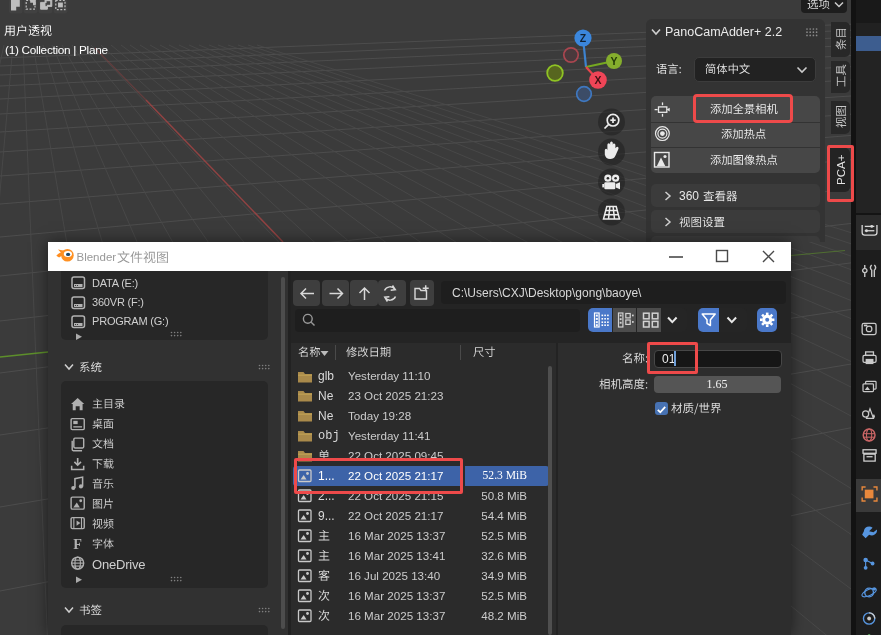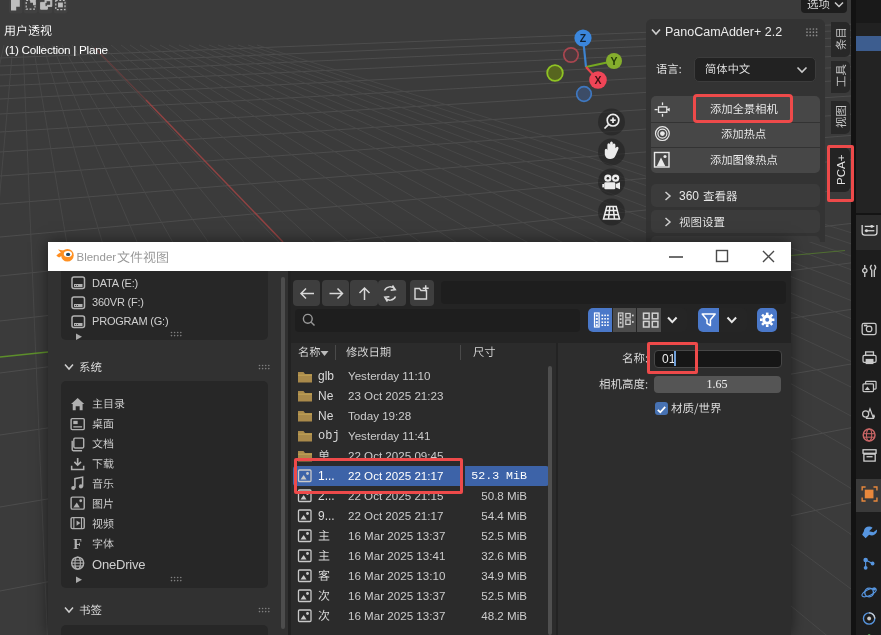--- a/index.html
+++ b/index.html
@@ -494,20 +494,21 @@
 <path d="M36.5,13.5 L49.5,13.5 M44.5,8.5 L49.5,13.5 L44.5,18.5"></path>
 <path d="M71.5,20 L71.5,8 M66.5,13 L71.5,8 L76.5,13"></path>
 <path d="M91.5,10.5 a6,6 0 0,1 10.5,-1 M102.5,16.5 a6,6 0 0,1 -10.5,1 M99.5,5.5 l2.8,4.2 -4.6,0.6 M94.4,21.5 l-2.6,-4.3 4.6,-0.4"></path>
 </svg>
     <div style="position:absolute;left:410.3px;top:279.5px;width:23.5px;height:26.5px;background:#3e3e3e;border-radius:4px"></div>
     <svg width="24" height="27" style="position:absolute;left:410.3px;top:279.5px">
       <path d="M5,8.5 l4.5,0 1.5,2 5.5,0 0,8.5 -11.5,0 z" fill="none" stroke="#d8d8d8" stroke-width="1.4"></path>
       <path d="M15.7,5.2 l0,6 M12.7,8.2 l6,0" stroke="#d8d8d8" stroke-width="1.5"></path>
     </svg>
     <div style="position:absolute;left:441px;top:281px;width:345px;height:23px;background:#1e1e1e;border-radius:4px"></div>
+    <div style="position:absolute;left:452px;top:292.5px;transform:translateY(-50%);font-family:'Liberation Sans',sans-serif;font-size:12px;color:#d8d8d8;font-weight:normal;letter-spacing:0;white-space:nowrap;line-height:1">C:\Users\CXJ\Desktop\gong\baoye\</div>
     <div style="position:absolute;left:295px;top:308.5px;width:285px;height:23px;background:#1e1e1e;border-radius:4px"></div>
     <svg width="16" height="16" style="position:absolute;left:301px;top:312px">
       <circle cx="6.8" cy="6.8" r="4.4" fill="none" stroke="#999999" stroke-width="1.4"></circle>
       <line x1="10.2" y1="10.2" x2="13.5" y2="13.5" stroke="#999999" stroke-width="1.4"></line>
     </svg>
     <div style="position:absolute;left:588.3px;top:308px;width:23.6px;height:23.5px;background:#4a78c9;border-radius:5px 0 0 5px"></div>
     <div style="position:absolute;left:612.9px;top:308px;width:23.2px;height:23.5px;background:#4c4c4c"></div>
     <div style="position:absolute;left:637.1px;top:308px;width:23.6px;height:23.5px;background:#4c4c4c"></div>
     <div style="position:absolute;left:661.7px;top:308px;width:24.9px;height:23.5px;background:#252525;border-radius:0 5px 5px 0"></div>
     <svg width="100" height="24" style="position:absolute;left:588.3px;top:308px">
@@ -621,21 +622,21 @@
       <path d="M2.652 8.676H5.508V9.972H2.652ZM6.432 8.676H9.42V9.972H6.432ZM2.652 6.684H5.508V7.9559999999999995H2.652ZM6.432 6.684H9.42V7.9559999999999995H6.432ZM8.508000000000001 3.888C8.232 4.5 7.74 5.34 7.308 5.916H4.392L4.884 5.676C4.644 5.172000000000001 4.08 4.427999999999999 3.588 3.888L2.832 4.247999999999999C3.2640000000000002 4.751999999999999 3.732 5.436 3.996 5.916H1.776V10.74H5.508V11.879999999999999H0.648V12.72H5.508V14.868H6.432V12.72H11.388V11.879999999999999H6.432V10.74H10.332V5.916H8.316C8.700000000000001 5.411999999999999 9.120000000000001 4.788 9.48 4.212Z" fill="#d9d9d9"></path>
     </svg>
     <div style="position:absolute;left:348px;top:456.27500000000003px;transform:translateY(-50%);font-family:'Liberation Sans',sans-serif;font-size:11.6px;color:#cbcbcb;font-weight:normal;letter-spacing:0;white-space:nowrap;line-height:1">22 Oct 2025 09:45</div>
     <svg width="16" height="14" style="position:absolute;left:297px;top:469.2px">
       <rect x="1.5" y="1" width="12.5" height="11.5" rx="1" fill="none" stroke="#c9c9c9" stroke-width="1.3"></rect>
       <path d="M3.5,10.5 l3.2,-4.5 2.8,4.5 z" fill="#c9c9c9"></path>
       <circle cx="10.5" cy="4.5" r="1.4" fill="#c9c9c9"></circle>
     </svg>
     <div style="position:absolute;left:318px;top:476.225px;transform:translateY(-50%);font-family:'Liberation Sans',sans-serif;font-size:12px;color:#ffffff;font-weight:normal;letter-spacing:0;white-space:nowrap;line-height:1">1...</div>
     <div style="position:absolute;left:348px;top:476.225px;transform:translateY(-50%);font-family:'Liberation Sans',sans-serif;font-size:11.6px;color:#ffffff;font-weight:normal;letter-spacing:0;white-space:nowrap;line-height:1">22 Oct 2025 21:17</div>
-    <div style="position:absolute;right:354px;top:476.225px;transform:translateY(-50%);font-family:Liberation Mono, monospace;font-size:11.6px;color:#ffffff;font-weight:normal;letter-spacing:0;white-space:nowrap;line-height:1">52.3 MiB</div>
+    <div style="position:absolute;right:354px;top:476.225px;transform:translateY(-50%);font-family:Liberation Serif, serif;font-size:11.6px;color:#ffffff;font-weight:normal;letter-spacing:0;white-space:nowrap;line-height:1">52.3 MiB</div>
     <svg width="16" height="14" style="position:absolute;left:297px;top:489.2px">
       <rect x="1.5" y="1" width="12.5" height="11.5" rx="1" fill="none" stroke="#c9c9c9" stroke-width="1.3"></rect>
       <path d="M3.5,10.5 l3.2,-4.5 2.8,4.5 z" fill="#c9c9c9"></path>
       <circle cx="10.5" cy="4.5" r="1.4" fill="#c9c9c9"></circle>
     </svg>
     <div style="position:absolute;left:318px;top:496.175px;transform:translateY(-50%);font-family:'Liberation Sans',sans-serif;font-size:12px;color:#d9d9d9;font-weight:normal;letter-spacing:0;white-space:nowrap;line-height:1">2...</div>
     <div style="position:absolute;left:348px;top:496.175px;transform:translateY(-50%);font-family:'Liberation Sans',sans-serif;font-size:11.6px;color:#cbcbcb;font-weight:normal;letter-spacing:0;white-space:nowrap;line-height:1">22 Oct 2025 21:15</div>
     <div style="position:absolute;right:354px;top:496.175px;transform:translateY(-50%);font-family:'Liberation Sans',sans-serif;font-size:11.6px;color:#cbcbcb;font-weight:normal;letter-spacing:0;white-space:nowrap;line-height:1">50.8 MiB</div>
     <svg width="16" height="14" style="position:absolute;left:297px;top:509.1px">
       <rect x="1.5" y="1" width="12.5" height="11.5" rx="1" fill="none" stroke="#c9c9c9" stroke-width="1.3"></rect>
@@ -666,21 +667,21 @@
     <div style="position:absolute;left:348px;top:556.025px;transform:translateY(-50%);font-family:'Liberation Sans',sans-serif;font-size:11.6px;color:#cbcbcb;font-weight:normal;letter-spacing:0;white-space:nowrap;line-height:1">16 Mar 2025 13:41</div>
     <div style="position:absolute;right:354px;top:556.025px;transform:translateY(-50%);font-family:'Liberation Sans',sans-serif;font-size:11.6px;color:#cbcbcb;font-weight:normal;letter-spacing:0;white-space:nowrap;line-height:1">32.6 MiB</div>
     <svg width="16" height="14" style="position:absolute;left:297px;top:569.0px">
       <rect x="1.5" y="1" width="12.5" height="11.5" rx="1" fill="none" stroke="#c9c9c9" stroke-width="1.3"></rect>
       <path d="M3.5,10.5 l3.2,-4.5 2.8,4.5 z" fill="#c9c9c9"></path>
       <circle cx="10.5" cy="4.5" r="1.4" fill="#c9c9c9"></circle>
     </svg>
     <svg width="12.0" height="18.0" viewBox="0 0 12.0 18.0" style="position:absolute;left:318.0px;top:566.1px;overflow:visible">
       <path d="M4.272 7.572H7.92C7.416 8.123999999999999 6.768 8.628 6.024 9.072C5.304 8.652000000000001 4.692 8.172 4.224 7.62ZM4.5360000000000005 5.9639999999999995C3.936 6.888 2.7720000000000002 7.944 1.104 8.676C1.308 8.82 1.584 9.120000000000001 1.716 9.324C2.424 8.975999999999999 3.048 8.58 3.588 8.16C4.0440000000000005 8.664 4.5840000000000005 9.120000000000001 5.184 9.527999999999999C3.72 10.236 2.028 10.751999999999999 0.42 11.04C0.588 11.244 0.78 11.604 0.864 11.844C1.488 11.712 2.136 11.556000000000001 2.7720000000000002 11.364V14.868H3.66V14.46H8.412V14.856H9.336V11.304C9.876 11.436 10.44 11.556000000000001 11.004 11.64C11.136000000000001 11.388 11.376 10.992 11.58 10.788C9.876 10.572 8.244 10.14 6.888 9.516C7.872 8.867999999999999 8.724 8.088000000000001 9.312 7.188L8.700000000000001 6.816L8.532 6.864H4.956C5.16 6.624 5.34 6.3839999999999995 5.508 6.144ZM6.0120000000000005 10.032C6.876 10.512 7.848 10.896 8.88 11.184H3.336C4.272 10.872 5.184 10.488 6.0120000000000005 10.032ZM3.66 13.704V11.94H8.412V13.704ZM5.184 3.959999999999999C5.364 4.247999999999999 5.5680000000000005 4.6080000000000005 5.724 4.932H0.924V7.188H1.812V5.747999999999999H10.164V7.188H11.076V4.932H6.756C6.5760000000000005 4.548 6.3 4.0920000000000005 6.0600000000000005 3.7319999999999993Z" fill="#d9d9d9"></path>
     </svg>
-    <div style="position:absolute;left:348px;top:575.975px;transform:translateY(-50%);font-family:'Liberation Sans',sans-serif;font-size:11.6px;color:#cbcbcb;font-weight:normal;letter-spacing:0;white-space:nowrap;line-height:1">16 Mar 2025 13:10</div>
+    <div style="position:absolute;left:348px;top:575.975px;transform:translateY(-50%);font-family:'Liberation Sans',sans-serif;font-size:11.6px;color:#cbcbcb;font-weight:normal;letter-spacing:0;white-space:nowrap;line-height:1">16 Jul 2025 13:40</div>
     <div style="position:absolute;right:354px;top:575.975px;transform:translateY(-50%);font-family:'Liberation Sans',sans-serif;font-size:11.6px;color:#cbcbcb;font-weight:normal;letter-spacing:0;white-space:nowrap;line-height:1">34.9 MiB</div>
     <svg width="16" height="14" style="position:absolute;left:297px;top:588.9px">
       <rect x="1.5" y="1" width="12.5" height="11.5" rx="1" fill="none" stroke="#c9c9c9" stroke-width="1.3"></rect>
       <path d="M3.5,10.5 l3.2,-4.5 2.8,4.5 z" fill="#c9c9c9"></path>
       <circle cx="10.5" cy="4.5" r="1.4" fill="#c9c9c9"></circle>
     </svg>
     <svg width="12.0" height="18.0" viewBox="0 0 12.0 18.0" style="position:absolute;left:318.0px;top:586.1px;overflow:visible">
       <path d="M0.684 5.315999999999999C1.5 5.772 2.52 6.492 3.0 6.984L3.576 6.252C3.072 5.76 2.04 5.1 1.224 4.667999999999999ZM0.504 13.044 1.332 13.668C2.076 12.588 2.988 11.196 3.696 9.972L3.0 9.372C2.22 10.68 1.2 12.168 0.504 13.044ZM5.448 3.84C5.064 5.76 4.392 7.632 3.468 8.808C3.708 8.916 4.152 9.168 4.332 9.312C4.812 8.628 5.244 7.752 5.6160000000000005 6.768H10.044C9.816 7.596 9.444 8.508 9.156 9.084C9.372 9.18 9.732 9.36 9.924 9.468C10.344 8.64 10.872 7.367999999999999 11.184000000000001 6.192L10.524000000000001 5.831999999999999L10.344 5.879999999999999H5.916C6.1080000000000005 5.279999999999999 6.276 4.656000000000001 6.408 4.02ZM6.828 7.356V8.1C6.828 9.815999999999999 6.564 12.432 2.88 14.232C3.108 14.388 3.42 14.712 3.564 14.928C5.928 13.74 6.972 12.204 7.44 10.74C8.112 12.66 9.192 14.064 10.932 14.796C11.052 14.556 11.328 14.184 11.532 14.004C9.444 13.248 8.304 11.4 7.764 8.988C7.776 8.676 7.788 8.388 7.788 8.112V7.356Z" fill="#d9d9d9"></path>
     </svg>
     <div style="position:absolute;left:348px;top:595.9250000000001px;transform:translateY(-50%);font-family:'Liberation Sans',sans-serif;font-size:11.6px;color:#cbcbcb;font-weight:normal;letter-spacing:0;white-space:nowrap;line-height:1">16 Mar 2025 13:37</div>

